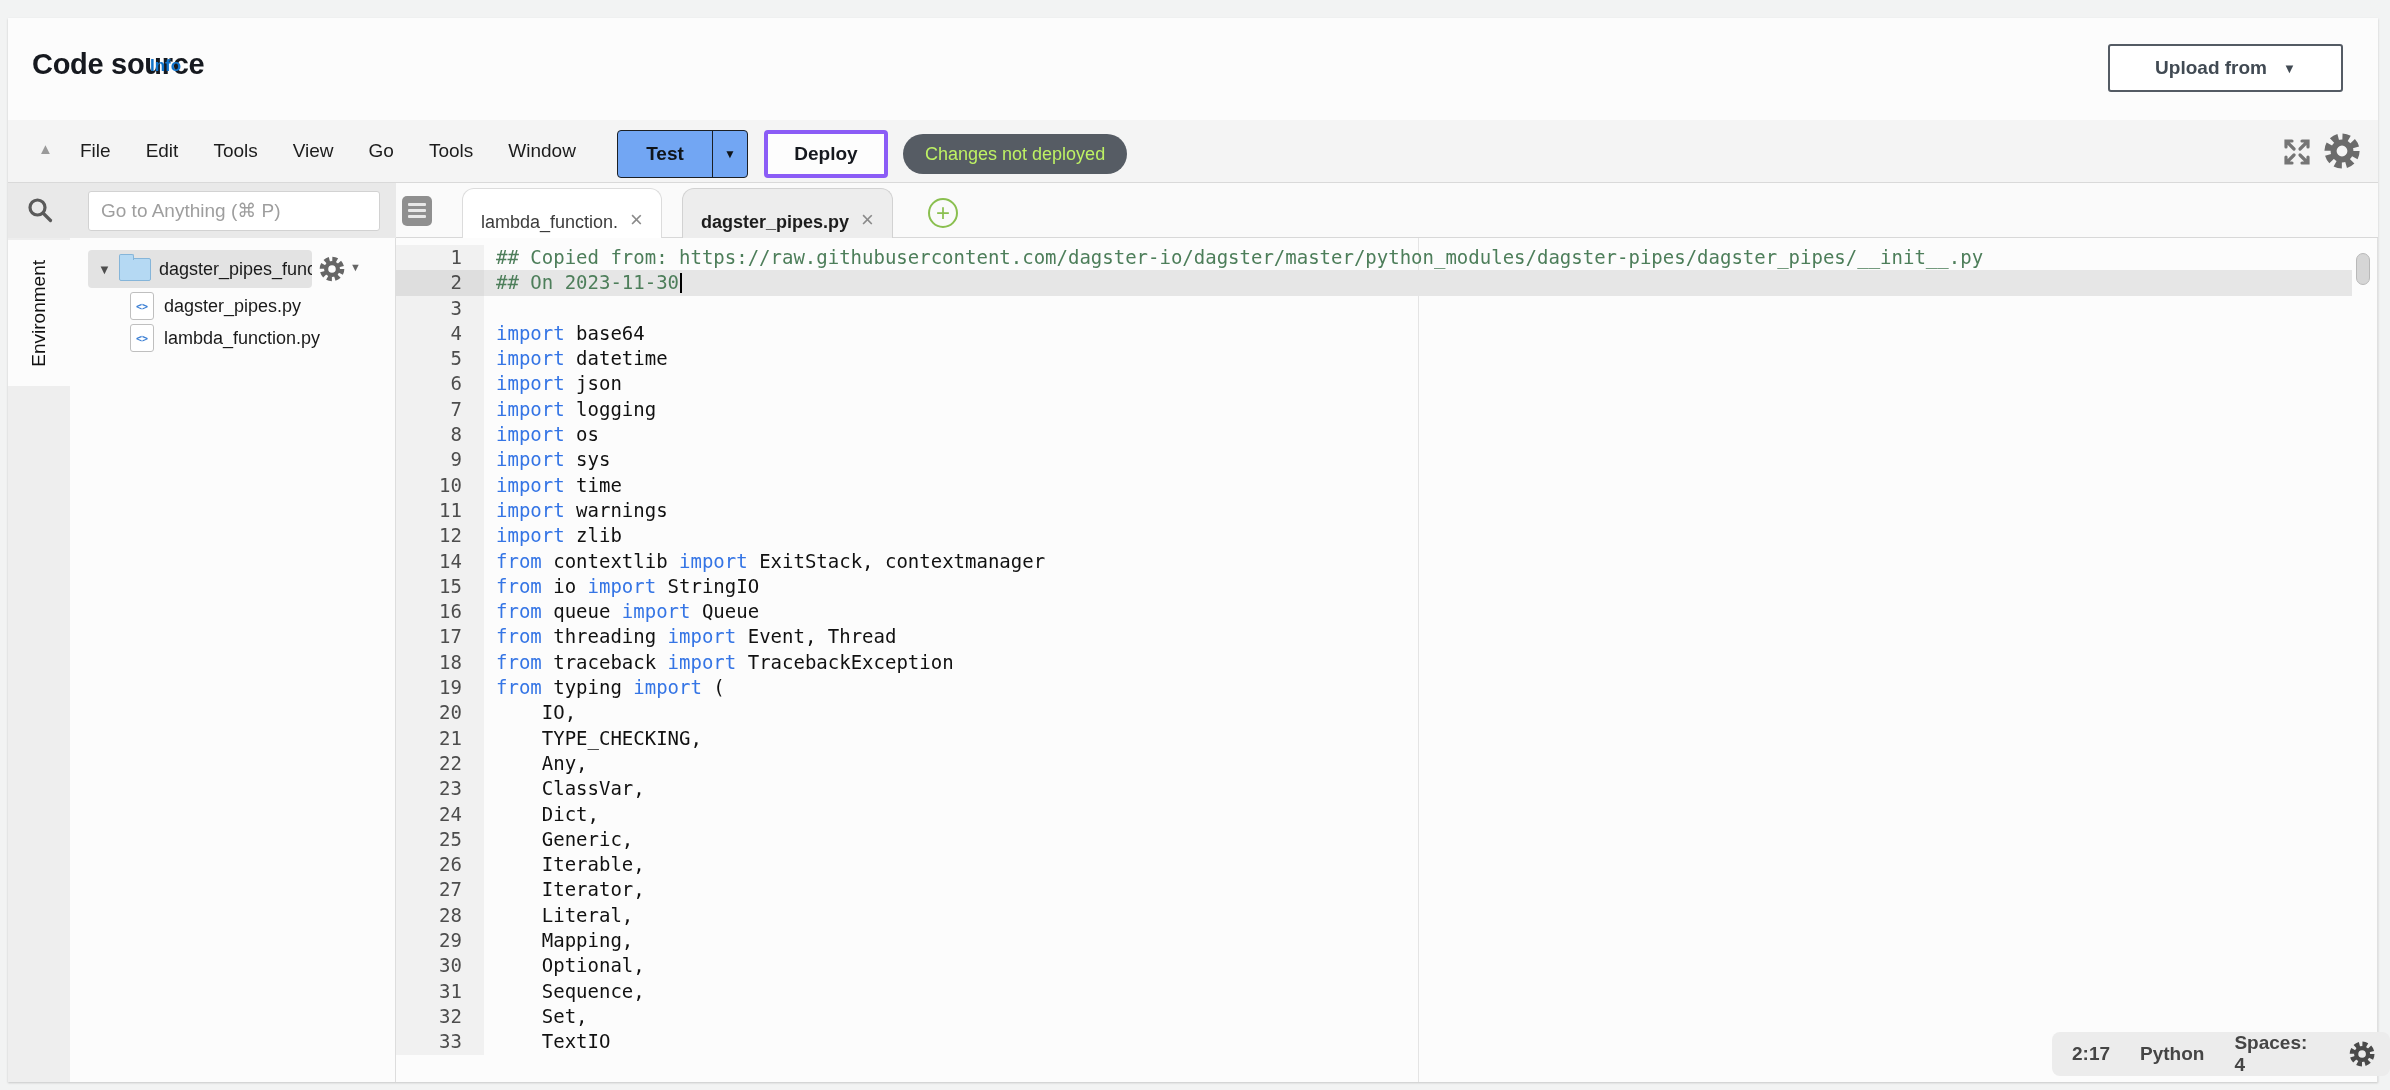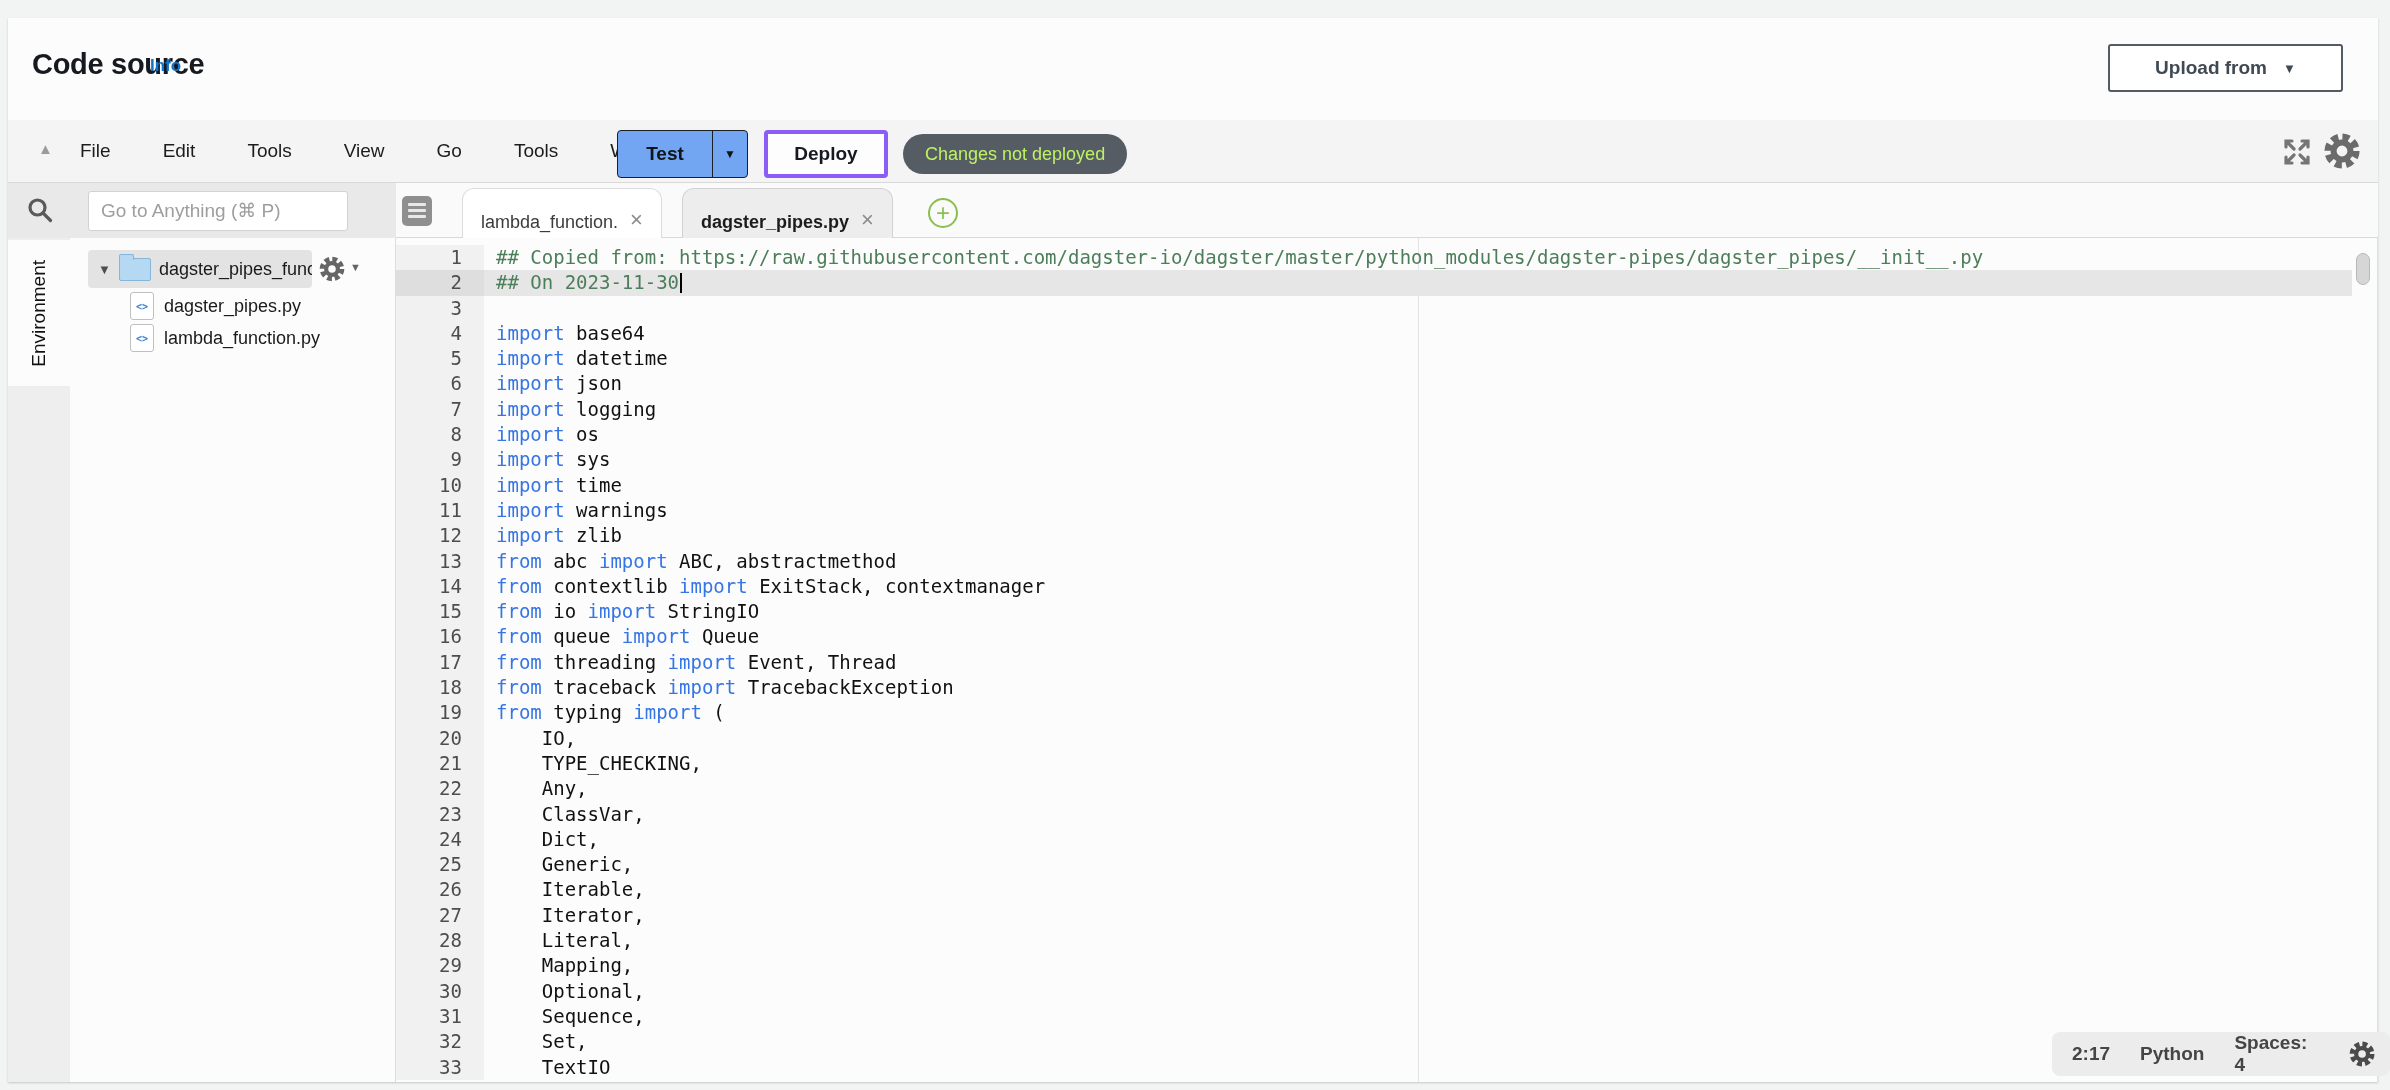--- a/index.html
+++ b/index.html
@@ -10,36 +10,36 @@
   
   #hdr{left:8px;top:18px;width:2370px;height:102px;background:#fcfcfc;border-bottom:1px solid #eaeaea;}
   #title{left:32px;top:48px;font-size:29px;font-weight:700;color:#16191f;letter-spacing:-.3px;}
   #info{left:150px;top:56px;font-size:17px;font-weight:700;color:#1173ca;cursor:pointer;}
   #upload{left:2108px;top:44px;width:235px;height:48px;border:2px solid #545b64;border-radius:3px;background:#fff;
           display:flex;align-items:center;justify-content:center;gap:16px;font-size:19px;font-weight:700;color:#414a53;box-sizing:border-box;}
   #upload .dn{font-size:13px;}
   
   #menubar{left:8px;top:120px;width:2370px;height:63px;background:#f4f4f4;border-bottom:1px solid #d9d9d9;box-sizing:border-box;}
   #collapse{left:38px;top:140px;font-size:15px;color:#9a9a9a;}
-  #menus{left:78px;top:120px;height:62px;display:flex;align-items:center;gap:48px;}
+  #menus{left:78px;top:120px;height:62px;display:flex;align-items:center;gap:31px;}
   .menu-item{font-size:19px;color:#1c1c1c;padding:4px 2px;cursor:pointer;}
   #testbtn{left:617px;top:130px;height:48px;display:flex;border:1px solid #1b1f24;border-radius:4px;overflow:hidden;background:#72a6f3;box-sizing:border-box;}
   #test-main{width:94px;display:flex;align-items:center;justify-content:center;font-size:19px;font-weight:700;color:#0f1419;text-align:center;}
   #test-caret{width:34px;display:flex;align-items:center;justify-content:center;border-left:1px solid #1b1f24;font-size:12px;color:#0f1419;}
   #deploy{left:764px;top:130px;width:124px;height:48px;background:#fdfdfd;border:4px solid #8b5cf6;border-radius:4px;
           display:flex;align-items:center;justify-content:center;font-size:19px;font-weight:700;color:#16191f;box-sizing:border-box;}
   #badge{left:903px;top:134px;height:40px;padding:0 22px;background:#565c64;border-radius:20px;display:flex;align-items:center;
          font-size:18px;color:#bef264;}
   #fullscreen{left:2281px;top:136px;width:32px;height:32px;color:#757575;}
   #menugear{left:2322px;top:131px;width:40px;height:40px;color:#6b6b6b;}
   
   #rail{left:8px;top:183px;width:62px;height:899px;background:#eeeeee;}
   #searchrow{left:8px;top:183px;width:388px;height:55px;background:#e9e9e9;}
   #searchicon{left:26px;top:196px;width:28px;height:28px;color:#5a5a5a;}
-  #goto{left:88px;top:191px;width:260px;height:40px;border:1px solid #d2d2d2;border-radius:3px;background:#fff;
+  #goto{left:88px;top:191px;width:292px;height:40px;border:1px solid #d2d2d2;border-radius:3px;background:#fff;
         font-size:19px;color:#333;padding:0 12px;box-sizing:border-box;font-family:"Liberation Sans",sans-serif;}
   #goto::placeholder{color:#9e9e9e;}
   #envtab{left:8px;top:240px;width:62px;height:146px;background:#fcfcfc;display:flex;align-items:center;justify-content:center;}
   #envtab span{writing-mode:vertical-rl;transform:rotate(180deg);font-size:19px;color:#111;}
   #treepanel{left:70px;top:238px;width:326px;height:844px;background:#fcfcfc;border-right:1px solid #ddd;box-sizing:border-box;}
   #folder-row{left:88px;top:250px;width:224px;height:38px;background:#e3e3e3;border-radius:4px;display:flex;align-items:center;overflow:hidden;}
   #folder-disc{font-size:13px;color:#4e4e4e;margin:0 8px 0 10px;}
   .folder-ic{width:30px;height:21px;background:#b5d9f3;border:1px solid #85b5d9;border-radius:2px;position:relative;flex:none;}
   .folder-ic::before{content:"";position:absolute;left:-1px;top:-5px;width:13px;height:5px;background:#b5d9f3;border:1px solid #85b5d9;border-bottom:none;border-radius:2px 2px 0 0;}
   #folder-label{font-size:18px;color:#1a1a1a;margin-left:8px;white-space:nowrap;}
@@ -193,21 +193,20 @@
     <div class="code-row"><div class="gut">3</div><div class="src"></div></div>
     <div class="code-row"><div class="gut">4</div><div class="src"><span class="tk-k">import</span><span class="tk-p"> base64</span></div></div>
     <div class="code-row"><div class="gut">5</div><div class="src"><span class="tk-k">import</span><span class="tk-p"> datetime</span></div></div>
     <div class="code-row"><div class="gut">6</div><div class="src"><span class="tk-k">import</span><span class="tk-p"> json</span></div></div>
     <div class="code-row"><div class="gut">7</div><div class="src"><span class="tk-k">import</span><span class="tk-p"> logging</span></div></div>
     <div class="code-row"><div class="gut">8</div><div class="src"><span class="tk-k">import</span><span class="tk-p"> os</span></div></div>
     <div class="code-row"><div class="gut">9</div><div class="src"><span class="tk-k">import</span><span class="tk-p"> sys</span></div></div>
     <div class="code-row"><div class="gut">10</div><div class="src"><span class="tk-k">import</span><span class="tk-p"> time</span></div></div>
     <div class="code-row"><div class="gut">11</div><div class="src"><span class="tk-k">import</span><span class="tk-p"> warnings</span></div></div>
     <div class="code-row"><div class="gut">12</div><div class="src"><span class="tk-k">import</span><span class="tk-p"> zlib</span></div></div>
-    <div class="code-row"><div class="gut">13</div><div class="src"><span class="tk-k">from</span><span class="tk-p"> abc </span><span class="tk-k">import</span><span class="tk-p"> ABC, abstractmethod</span></div></div>
     <div class="code-row"><div class="gut">14</div><div class="src"><span class="tk-k">from</span><span class="tk-p"> contextlib </span><span class="tk-k">import</span><span class="tk-p"> ExitStack, contextmanager</span></div></div>
     <div class="code-row"><div class="gut">15</div><div class="src"><span class="tk-k">from</span><span class="tk-p"> io </span><span class="tk-k">import</span><span class="tk-p"> StringIO</span></div></div>
     <div class="code-row"><div class="gut">16</div><div class="src"><span class="tk-k">from</span><span class="tk-p"> queue </span><span class="tk-k">import</span><span class="tk-p"> Queue</span></div></div>
     <div class="code-row"><div class="gut">17</div><div class="src"><span class="tk-k">from</span><span class="tk-p"> threading </span><span class="tk-k">import</span><span class="tk-p"> Event, Thread</span></div></div>
     <div class="code-row"><div class="gut">18</div><div class="src"><span class="tk-k">from</span><span class="tk-p"> traceback </span><span class="tk-k">import</span><span class="tk-p"> TracebackException</span></div></div>
     <div class="code-row"><div class="gut">19</div><div class="src"><span class="tk-k">from</span><span class="tk-p"> typing </span><span class="tk-k">import</span><span class="tk-p"> (</span></div></div>
     <div class="code-row"><div class="gut">20</div><div class="src"><span class="tk-p">    IO,</span></div></div>
     <div class="code-row"><div class="gut">21</div><div class="src"><span class="tk-p">    TYPE_CHECKING,</span></div></div>
     <div class="code-row"><div class="gut">22</div><div class="src"><span class="tk-p">    Any,</span></div></div>
     <div class="code-row"><div class="gut">23</div><div class="src"><span class="tk-p">    ClassVar,</span></div></div>

